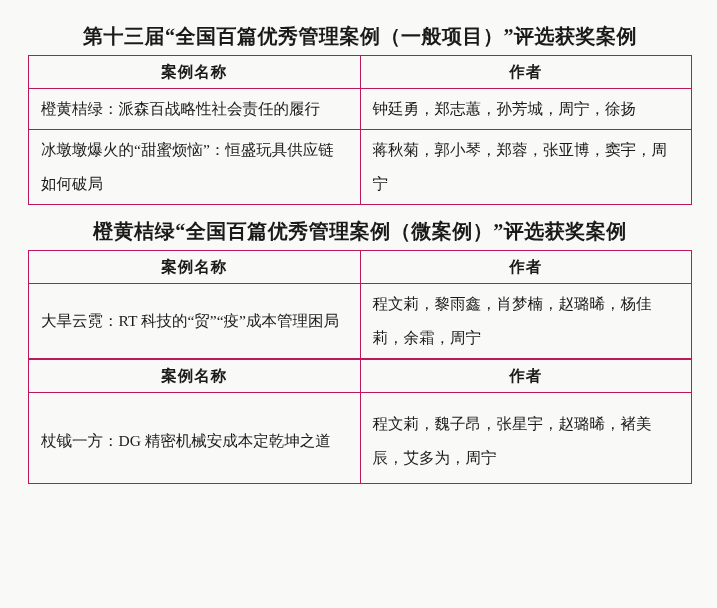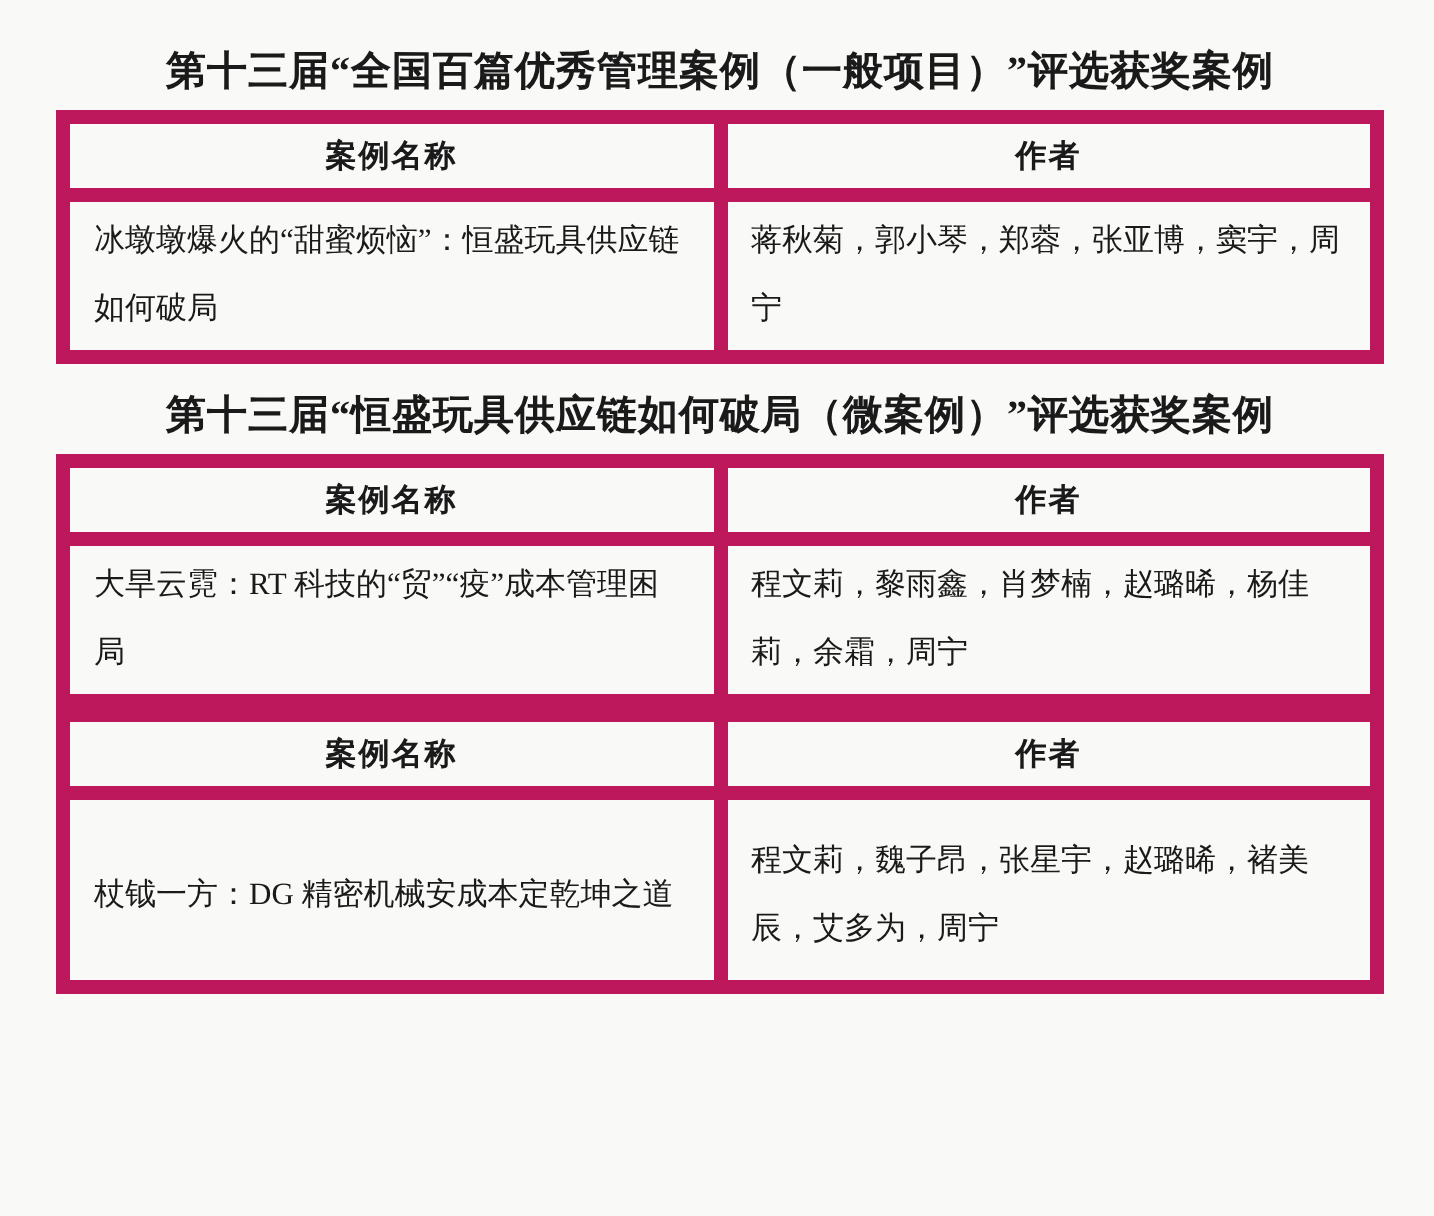--- a/index.html
+++ b/index.html
@@ -30,21 +30,21 @@
     margin-top: 14px;
   }
   table.awards {
     width: 100%;
     border-collapse: collapse;
     table-layout: fixed;
     background: transparent;
   }
   table.awards th,
   table.awards td {
-    border: 7px solid #be185d;
+    border: 1px solid #be185d;
   }
   table.awards th {
     height: 32px;
     font-size: 15.5px;
     font-weight: bold;
     text-align: center;
     vertical-align: middle;
     padding: 0 4px;
     letter-spacing: 1px;
   }
@@ -76,29 +76,33 @@
           <col class="author-col">
         </colgroup>
       <thead>
         <tr>
           <th>案例名称</th>
           <th>作者</th>
         </tr>
       </thead>
       <tbody>
         <tr>
+          <td>橙黄桔绿：派森百战略性社会责任的履行</td>
+          <td>钟廷勇，郑志蕙，孙芳城，周宁，徐扬</td>
+        </tr>
+        <tr>
           <td>冰墩墩爆火的“甜蜜烦恼”：恒盛玩具供应链如何破局</td>
           <td>蒋秋菊，郭小琴，郑蓉，张亚博，窦宇，周宁</td>
         </tr>
       </tbody>
     </table>
   </div>
 
   <div class="section">
-    <div class="section-title">第十三届“恒盛玩具供应链如何破局（微案例）”评选获奖案例</div>
+    <div class="section-title">橙黄桔绿“全国百篇优秀管理案例（微案例）”评选获奖案例</div>
     <table class="awards">
       <colgroup>
           <col class="case-col">
           <col class="author-col">
         </colgroup>
       <thead>
         <tr>
           <th>案例名称</th>
           <th>作者</th>
         </tr>

